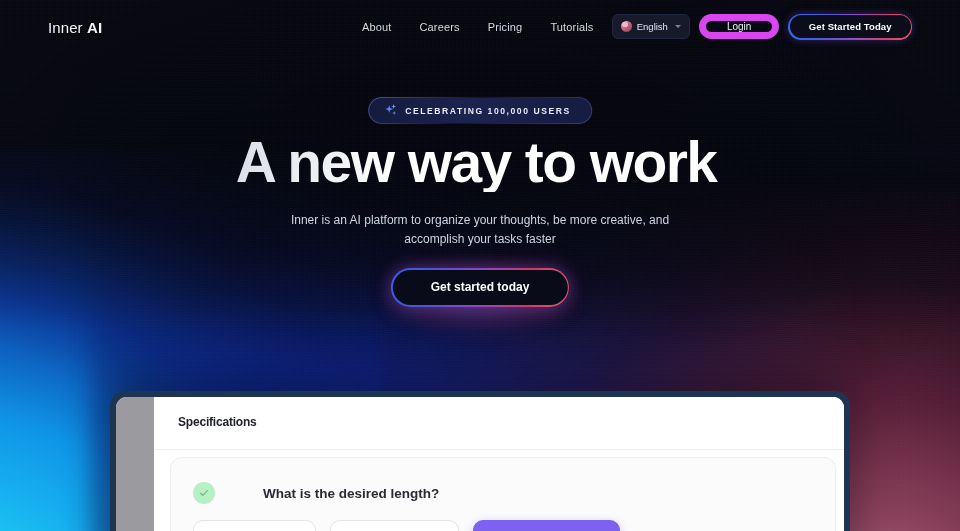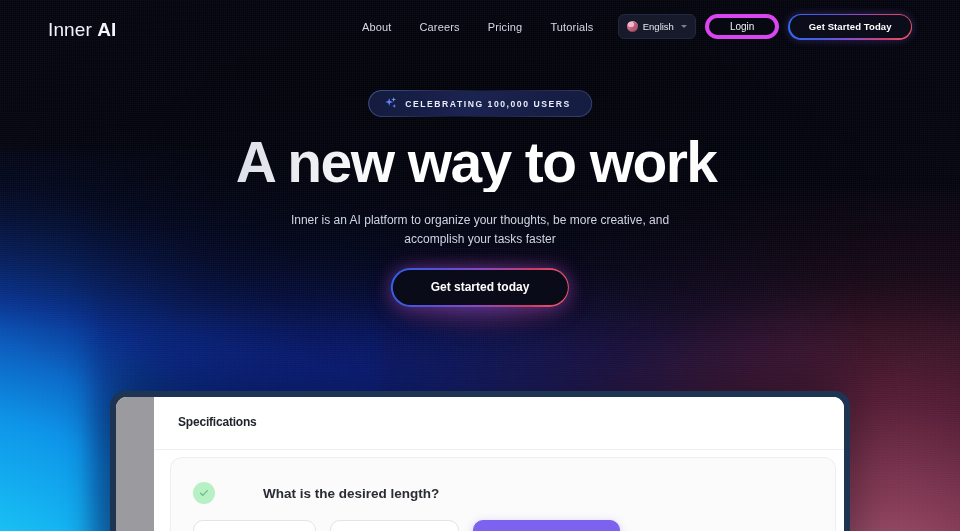--- a/index.html
+++ b/index.html
@@ -61,21 +61,21 @@
       repeating-linear-gradient(90deg, rgba(255,255,255,.30) 0 1px, transparent 1px 2px);
   }
 
   
   .header {
     position:absolute; left:0; right:0; top:0; height:55px;
     display:flex; align-items:center; z-index:40;
   }
   .logo {
     position:absolute; left:48px; top:19px;
-    font-size:19px; color:#f2f4fa; letter-spacing:.1px;
+    font-size:15px; color:#f2f4fa; letter-spacing:.1px;
     font-weight:400; white-space:nowrap;
   }
   .logo b { font-weight:700; }
 
   .nav {
     position:absolute; left:362px; top:21px;
     display:flex; gap:28px; align-items:center;
   }
   .nav a {
     font-size:11px; color:#d5d9e4; text-decoration:none;
@@ -107,21 +107,21 @@
   .lang-label { font-size:9.5px; color:#e4e7ef; white-space:nowrap; }
   .chev {
     width:0; height:0; flex:none;
     border-left:3.2px solid transparent; border-right:3.2px solid transparent;
     border-top:3.6px solid #7a8096; margin-left:2px;
   }
 
   .btn-login {
     height:25px; padding:0 21px;
     display:flex; align-items:center; justify-content:center;
-    border:4px solid #d946ef; border-radius:14px;
+    border:7px solid #d946ef; border-radius:14px;
     background:rgba(8,10,20,.55);
     font-size:10px; color:#f0f2f7; white-space:nowrap; cursor:pointer;
   }
 
   .btn-cta-wrap {
     position:relative; padding:1.4px; border-radius:14px;
     background: linear-gradient(100deg,#2d6df0 0%, #4a5be0 28%, #8e4fc4 55%, #d6416b 80%, #ef5a6a 100%);
     box-shadow: 0 0 9px rgba(120,80,220,.38);
   }
   .btn-cta {
@@ -129,21 +129,21 @@
     display:flex; align-items:center; justify-content:center;
     border-radius:13px; background:#0b0d1a;
     font-size:9.5px; font-weight:700; color:#fff;
     letter-spacing:.1px; white-space:nowrap; cursor:pointer;
   }
 
   
   .hero { position:absolute; left:0; right:0; top:0; z-index:30; }
 
   .badge-wrap {
-    position:absolute; left:50%; top:90px; transform:translateX(-50%);
+    position:absolute; left:50%; top:97px; transform:translateX(-50%);
     padding:1px; border-radius:14px;
     background: linear-gradient(135deg, rgba(120,150,255,.55), rgba(60,80,180,.18) 45%, rgba(120,150,255,.42));
   }
   .badge {
     display:flex; align-items:center; gap:7px;
     height:25px; padding:0 20px 0 16px; border-radius:13px;
     background: linear-gradient(100deg,#141b3e 0%, #1b2350 45%, #151c40 100%);
     white-space:nowrap;
   }
   .spark { position:relative; width:13px; height:13px; flex:none; }

